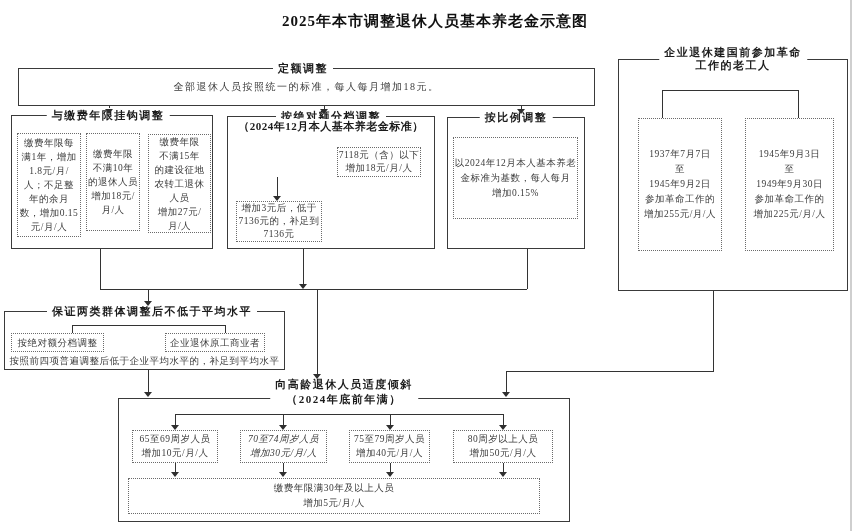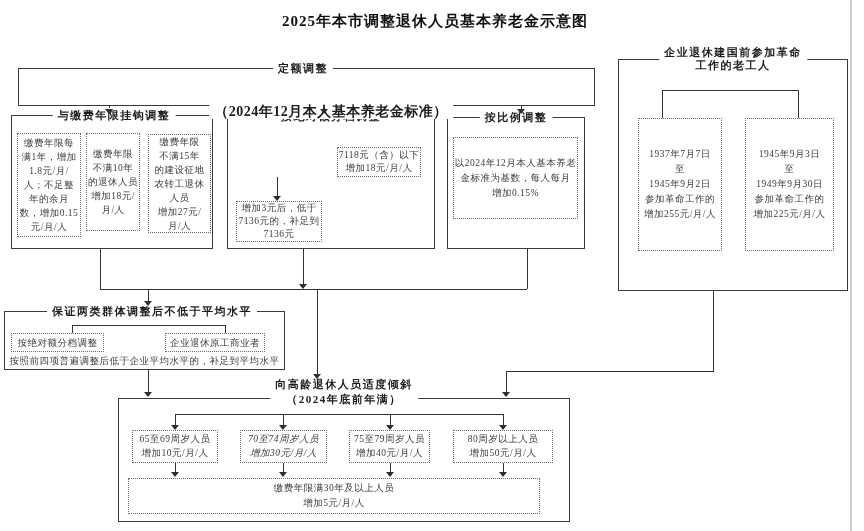--- a/index.html
+++ b/index.html
@@ -26,30 +26,31 @@
 <body>
 
 <div class="canvas">
 
   <div class="title" style="left:435px;top:12px;">2025年本市调整退休人员基本养老金示意图</div>
 
   <div class="edge" style="left:850px;top:0;height:531px;"></div>
 
   <div class="box" style="left:18px;top:68px;width:577px;height:38px;"></div>
   <div class="seclabel" style="left:303px;top:61px;">定额调整</div>
+  <div class="ctext" style="left:18px;top:70px;width:577px;height:34px;font-size:10px;letter-spacing:1.5px;">全部退休人员按照统一的标准，每人每月增加18元。</div>
 
   <div class="v" style="left:109px;top:106px;height:3px;"></div>
   <div class="ar" style="left:105px;top:109px;"></div>
   <div class="v" style="left:324px;top:106px;height:3px;"></div>
   <div class="ar" style="left:320px;top:109px;"></div>
   <div class="v" style="left:521px;top:106px;height:3px;"></div>
   <div class="ar" style="left:517px;top:109px;"></div>
 
   <div class="box" style="left:11px;top:115px;width:202px;height:134px;"></div>
-  <div class="seclabel" style="left:114px;top:108px;">与缴费年限挂钩调整</div>
+  <div class="seclabel" style="left:108px;top:108px;">与缴费年限挂钩调整</div>
   <div class="dot" style="left:17px;top:133px;width:64px;height:104px;">缴费年限每
 满1年，增加
 1.8元/月/
 人；不足整
 年的余月
 数，增加0.15
 元/月/人</div>
   <div class="dot" style="left:86px;top:133px;width:54px;height:98px;">缴费年限
 不满10年
 的退休人员
@@ -58,21 +59,21 @@
   <div class="dot" style="left:148px;top:134px;width:63px;height:99px;">缴费年限
 不满15年
 的建设征地
 农转工退休
 人员
 增加27元/
 月/人</div>
 
   <div class="box" style="left:227px;top:116px;width:208px;height:133px;"></div>
   <div class="seclabel" style="left:331px;top:109px;">按绝对额分档调整</div>
-  <div class="seclabel" style="left:331px;top:105px;font-size:14px;letter-spacing:0.5px;text-align:right;">（2024年12月本人基本养老金标准）</div>
+  <div class="seclabel" style="left:331px;top:119px;font-size:11px;letter-spacing:0.5px;text-align:right;">（2024年12月本人基本养老金标准）</div>
   <div class="dot" style="left:337px;top:147px;width:84px;height:30px;line-height:13px;">7118元（含）以下
 增加18元/月/人</div>
   <div class="v" style="left:277px;top:177px;height:19px;"></div>
   <div class="ar" style="left:273px;top:196px;"></div>
   <div class="dot" style="left:236px;top:201px;width:86px;height:41px;line-height:13px;">增加3元后，低于
 7136元的，补足到
 7136元</div>
 
   <div class="box" style="left:447px;top:117px;width:138px;height:132px;"></div>
   <div class="seclabel" style="left:516px;top:110px;">按比例调整</div>

